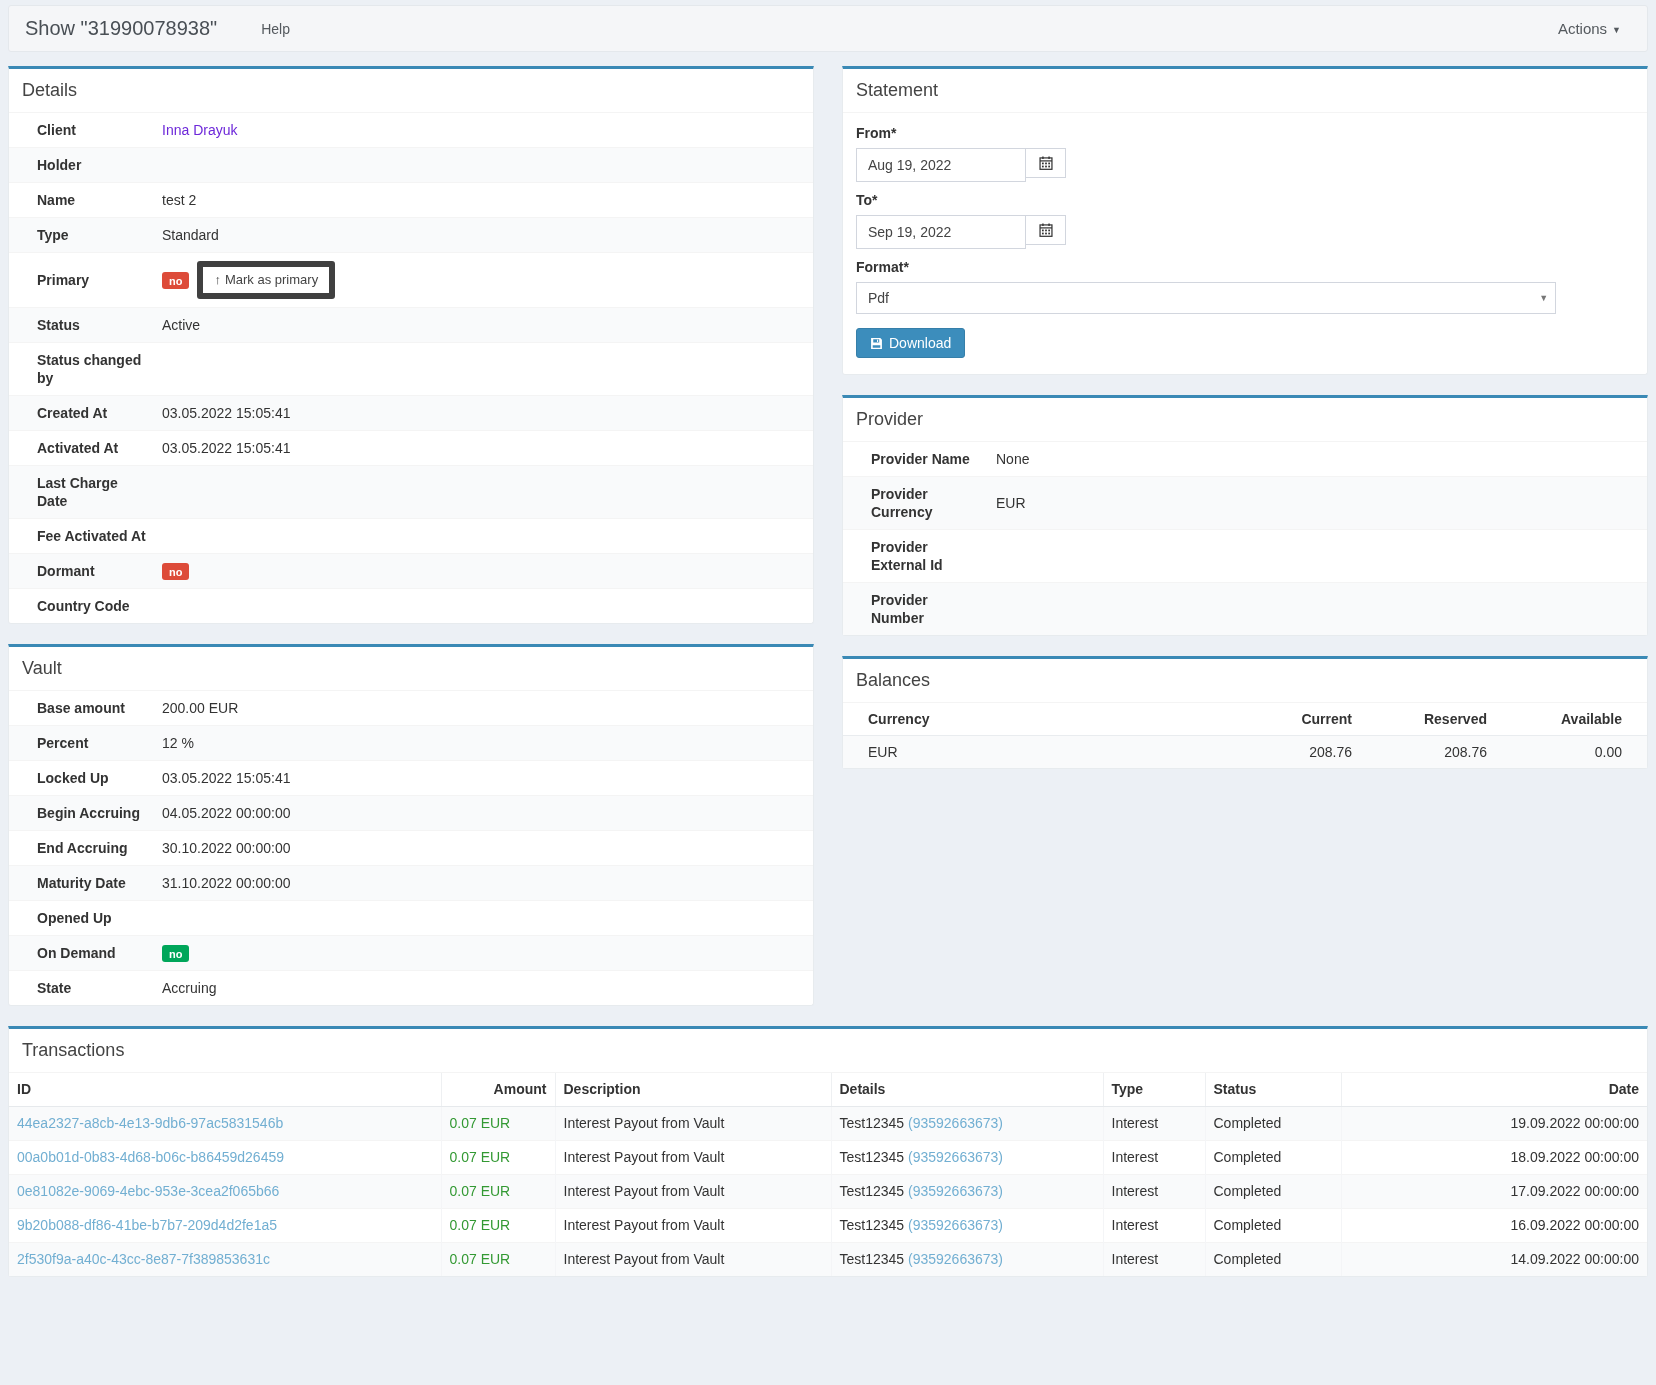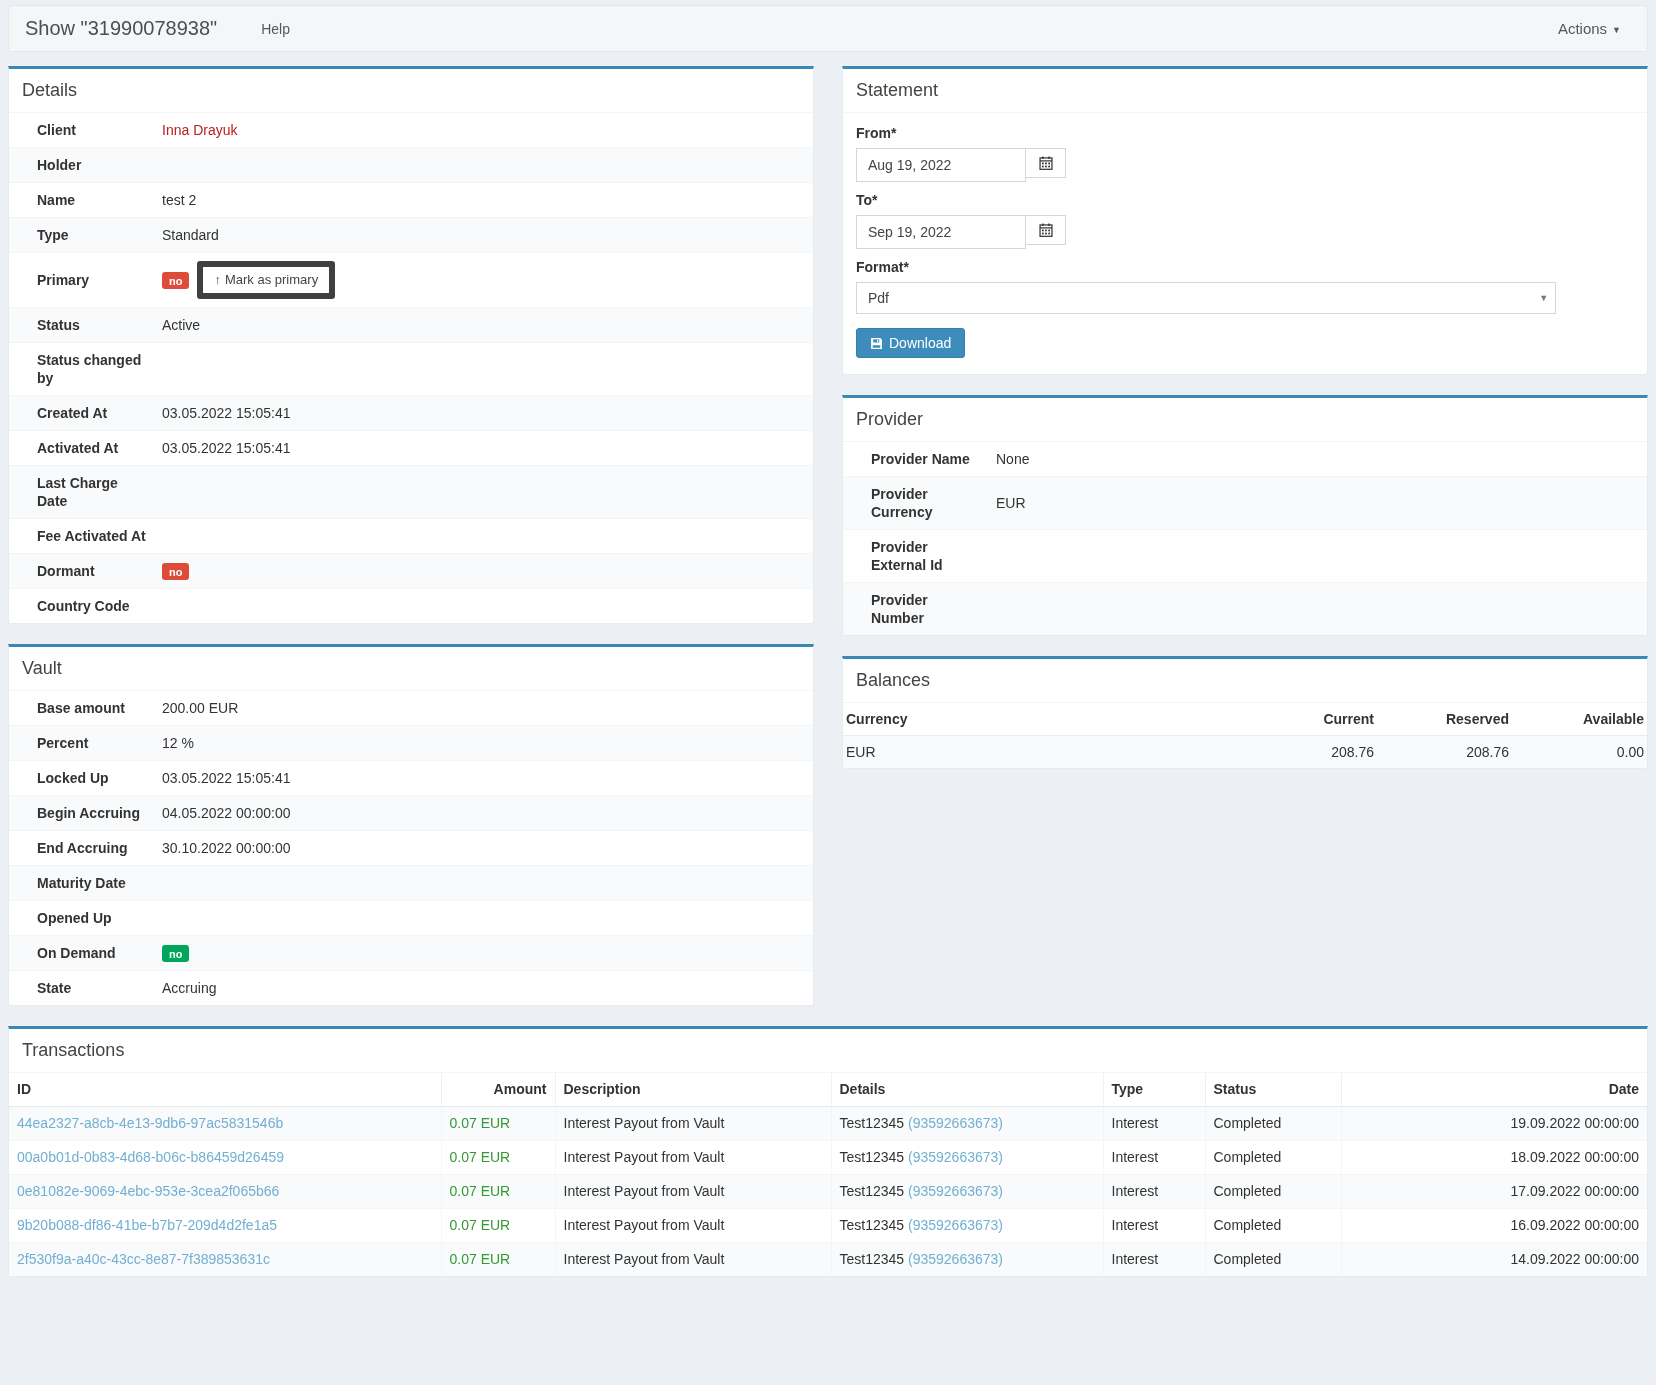--- a/index.html
+++ b/index.html
@@ -38,21 +38,21 @@
     font-size:18px; color:#444; padding:11px 13px;
     border-bottom:1px solid #f4f4f4;
   }
 
   
   .attr-rows .attr-row { display:flex; align-items:center; padding:8px 28px; min-height:33px; }
   .attr-rows .attr-row + .attr-row { border-top:1px solid #f4f4f4; }
   .attr-rows .attr-row:nth-child(even) { background:#f9fafb; }
   .attr-label { width:125px; min-width:125px; font-weight:bold; padding-right:12px; line-height:18px; align-self:center; }
   .attr-value { flex:1; line-height:17px; display:flex; align-items:center; gap:8px; flex-wrap:wrap; }
-  a.link { color:#b91c1c; text-decoration:none; cursor:pointer; }
+  a.link { color:#6d28d9; text-decoration:none; cursor:pointer; }
 
   .badge {
     display:inline-block; padding:3px 7px 2px; font-size:11px; font-weight:bold;
     color:#fff; border-radius:3px; line-height:12px;
   }
   .badge-red   { background:#dd4b39; }
   .badge-green { background:#00a65a; }
 
   .btn-default {
     background:#fff; border:6px solid #404040; border-radius:3px;
@@ -81,21 +81,21 @@
   .select-caret { position:absolute; right:8px; top:11px; font-size:9px; color:#777; }
   .btn-primary {
     margin:14px 0 10px; background:#3c8dbc; border:1px solid #367fa9; color:#fff;
     padding:6px 13px; font-size:14px; border-radius:3px; cursor:pointer;
     display:inline-flex; align-items:center; gap:6px; font-family:inherit;
   }
 
   
   table { width:100%; border-collapse:collapse; }
   th { font-weight:bold; text-align:left; color:#333; }
-  .balances-table th, .balances-table td { padding:8px 3px; }
+  .balances-table th, .balances-table td { padding:8px 25px; }
   .balances-table th { border-bottom:1px solid #e9ecef; }
   .balances-table tbody tr:nth-child(odd) { background:#f9fafb; }
   .balances-table tbody td { border-top:1px solid #f4f4f4; }
   .num { text-align:right; font-weight:bold; }
   .numv { text-align:right; }
 
   .tx-table th, .tx-table td { padding:8px 8px; line-height:17px; }
   .tx-table th { border-bottom:1px solid #e6e9ec; border-right:1px solid #eef0f2; }
   .tx-table th:last-child { border-right:none; }
   .tx-table td { border-top:1px solid #f4f4f4; border-right:1px solid #f4f5f7; }
@@ -208,20 +208,21 @@
             <div class="attr-row">
               <div class="attr-label">Begin Accruing</div>
               <div class="attr-value">04.05.2022 00:00:00</div>
             </div>
             <div class="attr-row">
               <div class="attr-label">End Accruing</div>
               <div class="attr-value">30.10.2022 00:00:00</div>
             </div>
             <div class="attr-row">
               <div class="attr-label">Maturity Date</div>
+              <div class="attr-value">31.10.2022 00:00:00</div>
             </div>
             <div class="attr-row">
               <div class="attr-label">Opened Up</div>
               <div class="attr-value"></div>
             </div>
             <div class="attr-row">
               <div class="attr-label">On Demand</div>
               <div class="attr-value">
                 <span class="badge badge-green">no</span>
               </div>

